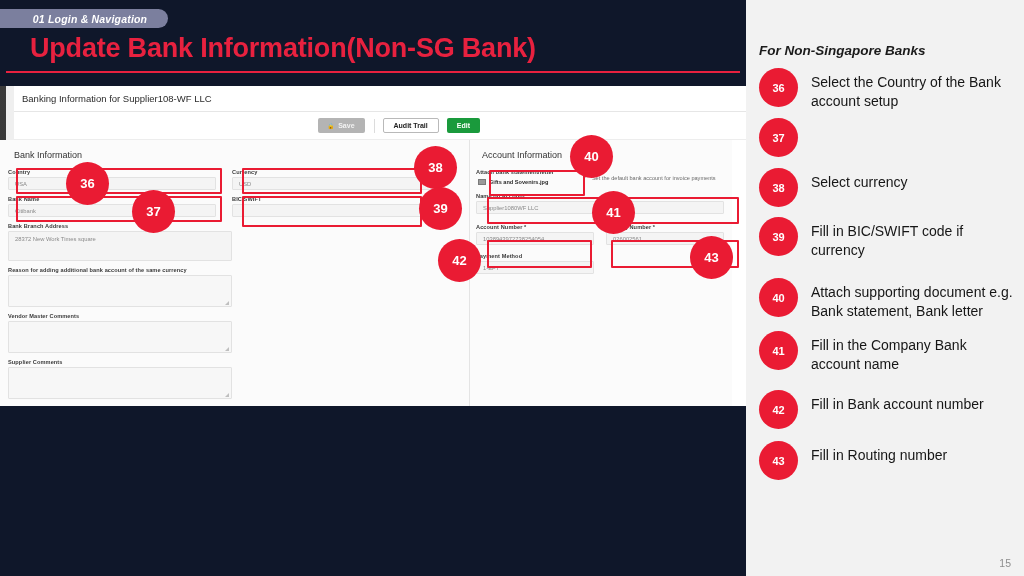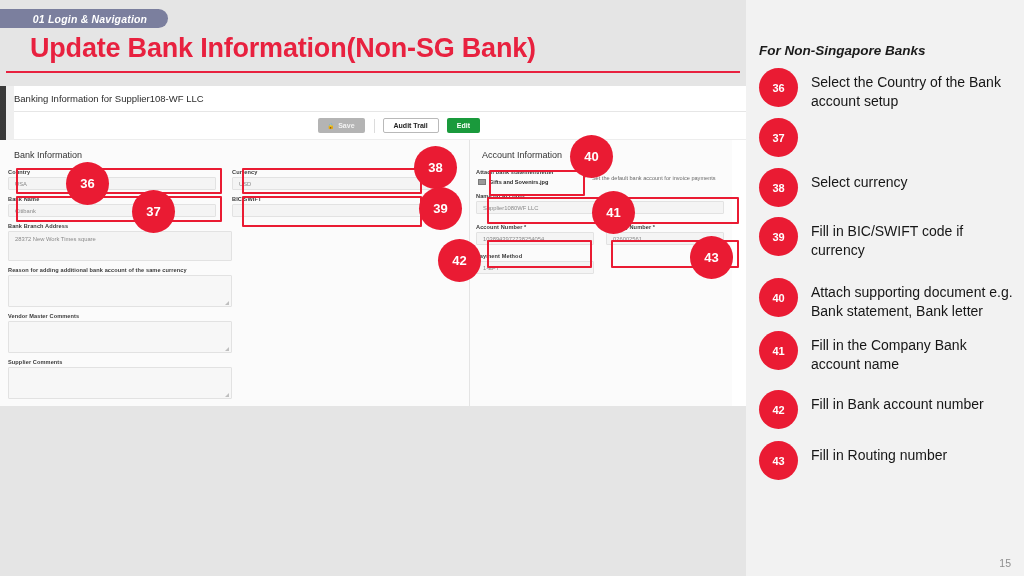--- a/index.html
+++ b/index.html
@@ -5,21 +5,21 @@
   * { box-sizing: border-box; margin: 0; padding: 0; }
   html, body {
     width: 1024px; height: 576px;
     font-family: "Liberation Sans", sans-serif;
     background: #ffffff;
     overflow: hidden;
   }
   .slide { position: relative; width: 1024px; height: 576px; background: #ffffff; }
 
   
-  .left-area { position: absolute; left: 0; top: 0; width: 746px; height: 576px; background: #e5e5e5; }
+  .left-area { position: absolute; left: 0; top: 0; width: 746px; height: 576px; background: #0f172a; }
 
   .section-tab {
     position: absolute; left: 0px; top: 9px;
     height: 19px; min-width: 168px;
     background: #7b7f9e;
     border-radius: 0 10px 10px 0;
     color: #ffffff;
     font-size: 10.5px; font-style: italic; font-weight: bold;
     display: flex; align-items: center; justify-content: center;
     padding: 0 14px 0 26px;
@@ -47,21 +47,21 @@
   }
   .shot-railbar { position: absolute; left: 0; top: 0; width: 6px; height: 320px;
     background: linear-gradient(#3a3a3a, #2f2f2f); }
   .shot-rail2 { position: absolute; left: 6px; top: 0; width: 8px; height: 320px; background: #efefef; }
 
   .shot-head {
     position: absolute; left: 14px; top: 0px; width: 732px; height: 26px;
     background: #ffffff; border-bottom: 1px solid #e6e6e6;
     display: flex; align-items: center;
   }
-  .shot-head-title { font-size: 9.5px; color: #2c2c2c; font-weight: 500; }
+  .shot-head-title { font-size: 9.5px; color: #2c2c2c; padding-left: 8px; font-weight: 500; }
 
   .toolbar {
     position: absolute; left: 14px; top: 26px; width: 732px; height: 28px;
     background: #ffffff; border-bottom: 1px solid #ededed;
     display: flex; align-items: center; justify-content: flex-end;
     padding-right: 266px;
   }
   .btn { height: 15px; border-radius: 2px; font-size: 7px; font-weight: bold;
     display: inline-flex; align-items: center; justify-content: center;
     padding: 0 10px; margin-left: 8px; }

